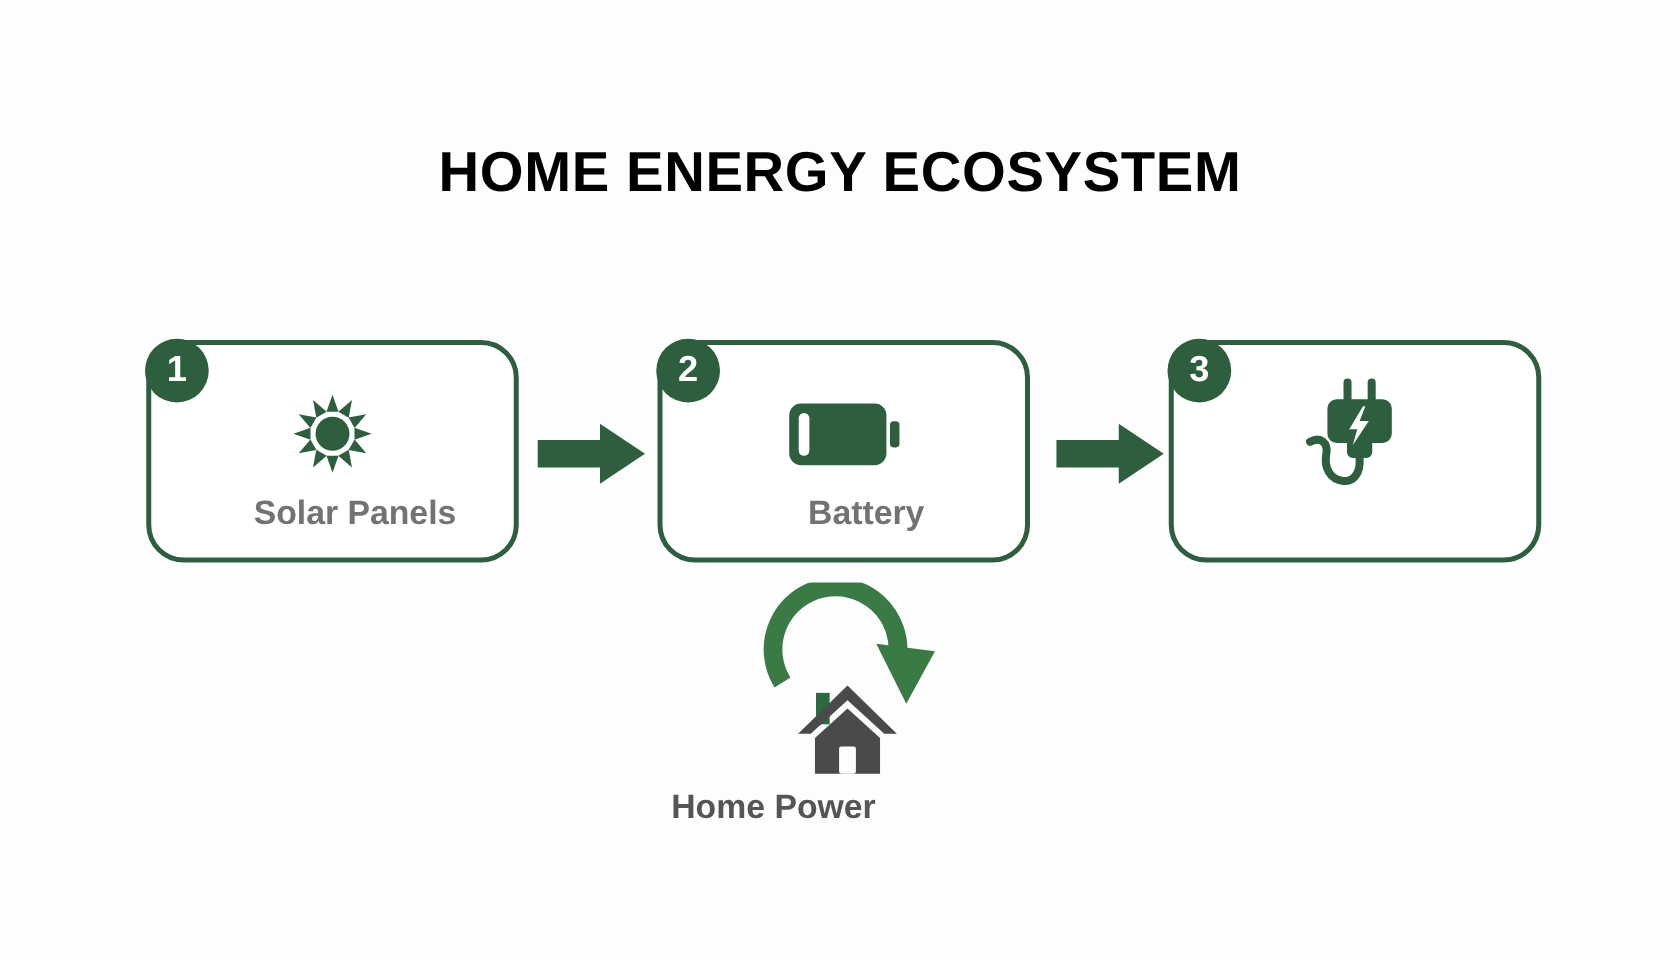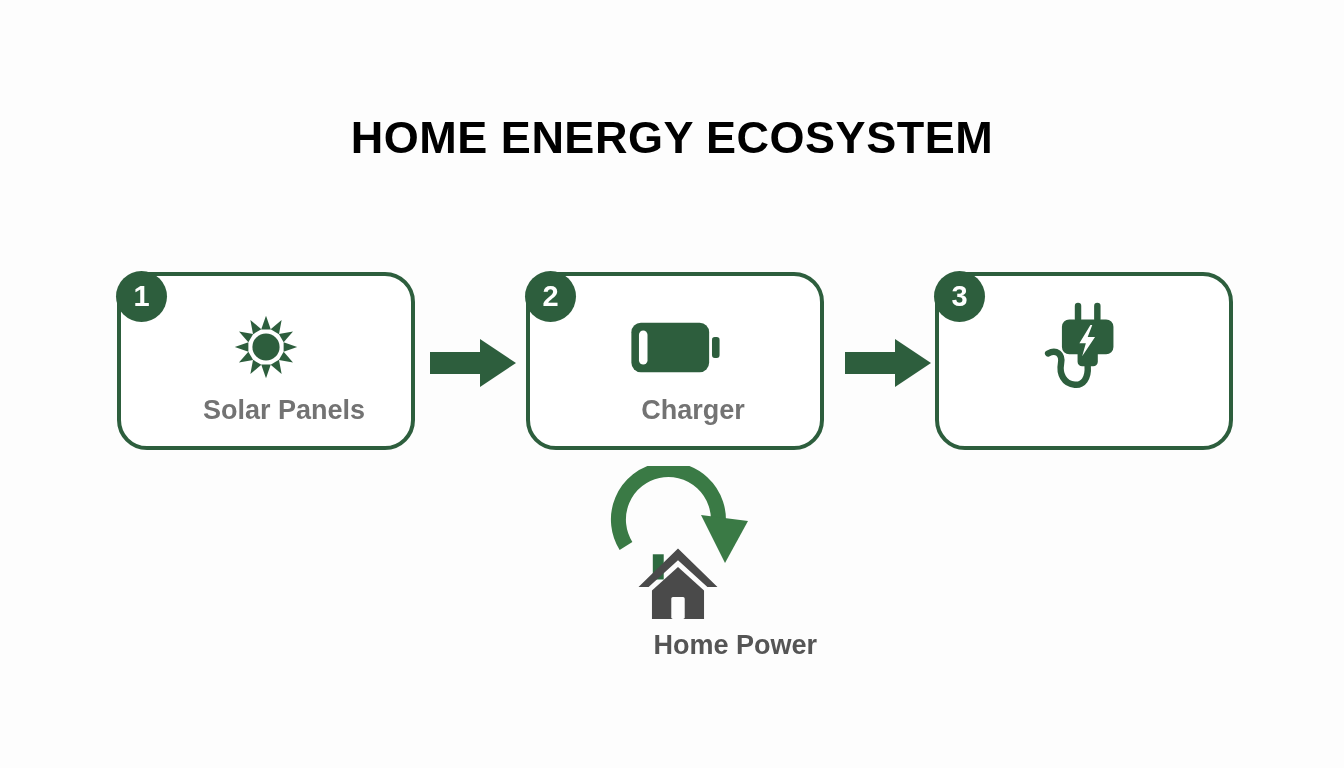--- a/index.html
+++ b/index.html
@@ -97,21 +97,21 @@
     left: 636px;
     top: 543px;
   }
   .house .gray-part { fill: #4a4a4a; }
   .house .chimney { fill: #2d6a3f; }
   .home-label {
     position: absolute;
     top: 630px;
     left: 537px;
     width: 280px;
-    text-align: right;
+    text-align: left;
     font-size: 27px;
     font-weight: bold;
     color: #555555;
   }
 </style>
 </head>
 <body>
 
 <div class="canvas">
 
@@ -149,21 +149,21 @@
 
   <div class="step-box box-2">
     <div class="badge">2</div>
     <div class="icon-area">
       <svg width="92" height="55" viewBox="0 0 96 58">
         <rect class="green-fill" x="2" y="3" width="82" height="52" rx="10"></rect>
         <rect x="10" y="11" width="9" height="36" rx="4.5" fill="#ffffff"></rect>
         <rect class="green-fill" x="87" y="18" width="8" height="22" rx="3"></rect>
       </svg>
     </div>
-    <div class="step-label">Charger</div>
+    <div class="step-label">Battery</div>
   </div>
 
   <div class="flow-arrow flow-arrow-2">
     <svg width="86" height="54" viewBox="0 0 86 54">
       <polygon class="green-fill" points="0,16 50,16 50,3 86,27 50,51 50,38 0,38"></polygon>
     </svg>
   </div>
 
   <div class="step-box box-3">
     <div class="badge">3</div>

